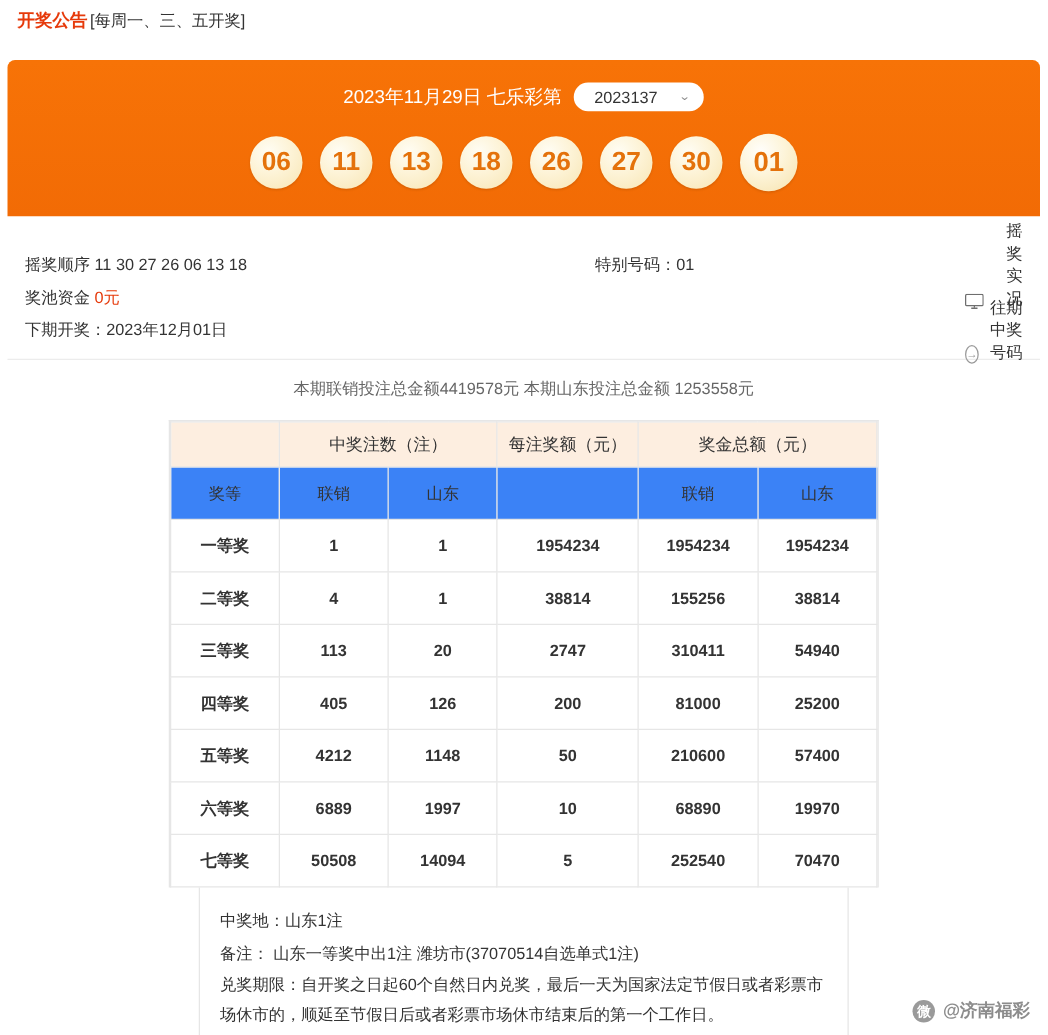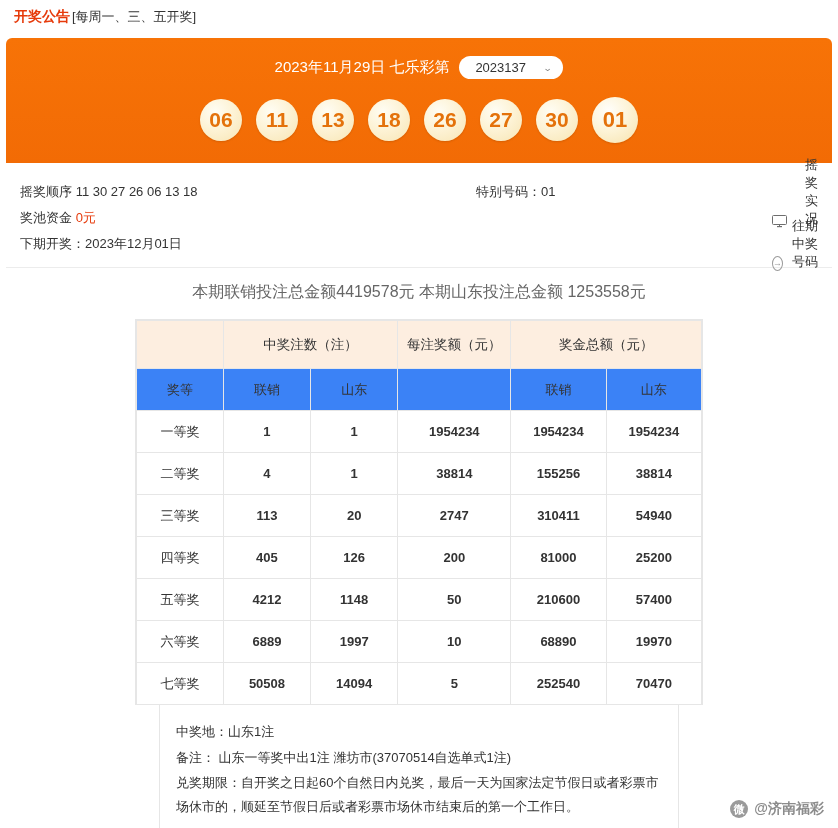--- a/index.html
+++ b/index.html
@@ -34,21 +34,21 @@
   }
   .topbar .sub {
     color: #333;
     font-size: 13px;
   }
 
   
   .hero {
     background: linear-gradient(180deg, #f77307 0%, #f26b05 100%);
     border-radius: 6px 6px 0 0;
-    margin: 4px 6px;
+    margin: 14px 6px;
     padding: 18px 0 20px 0;
     position: relative;
   }
   .hero-line {
     display: flex;
     align-items: center;
     justify-content: center;
     color: #fff;
     font-size: 15px;
     gap: 10px;
@@ -124,21 +124,21 @@
     display:inline-flex; align-items:center; justify-content:center;
     width: 15px; height:15px; border-radius:50%;
     border:1px solid #9a9a9a; color:#9a9a9a; font-size:9px;
     line-height:1;
   }
   .link-txt { color:#333; }
 
   
   .totals {
     text-align: center;
-    font-size: 16px;
+    font-size: 13px;
     color: #666;
     padding: 14px 0 16px 0;
   }
 
   
   .table-wrap {
     width: 568px;
     margin: 0 auto;
     border: 1px solid #e6e6e6;
     border-bottom: none;
@@ -152,32 +152,32 @@
   table.prize th, table.prize td {
     border: 1px solid #e6e6e6;
     text-align: center;
     height: 42px;
     font-weight: normal;
   }
   table.prize thead tr.head-main th {
     background: #fdeee0;
     font-size: 13.5px;
     color: #333;
-    height: 48px;
+    height: 36px;
   }
   table.prize thead tr.head-sub th {
     background: #3b82f6;
     height: 42px;
     font-size: 13px;
   }
   table.prize tbody td {
     font-weight: bold;
   }
   table.prize tbody td.level {
-    font-weight: normal;
+    font-weight: bold;
   }
   .col-level { width: 88px; }
   .col-num { width: 88px; }
   .col-each { width: 114px; }
   .col-sum { width: 96px; }
 
   .notes {
     width: 520px;
     margin: 0 auto;
     border: 1px solid #e6e6e6;

